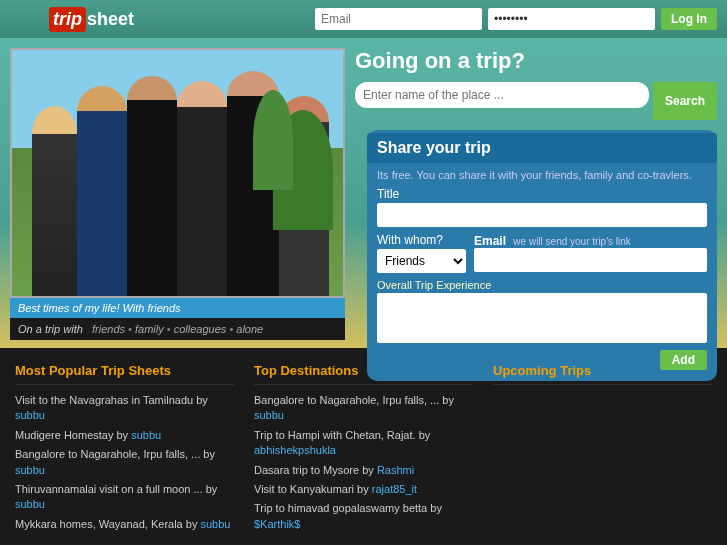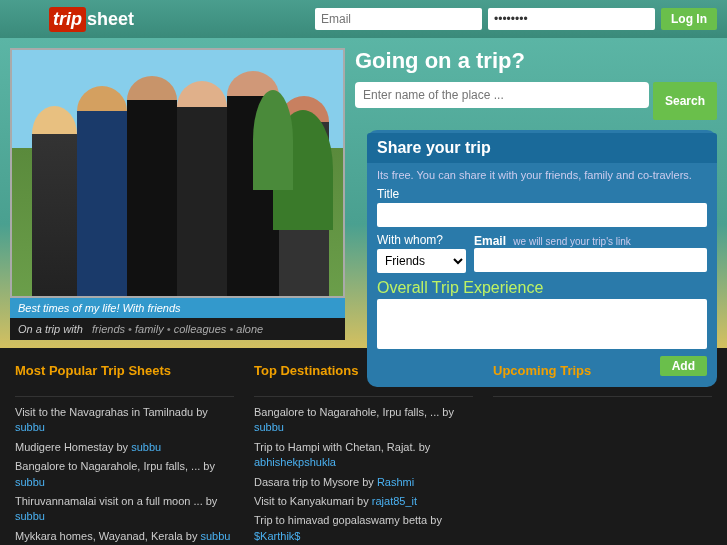--- a/index.html
+++ b/index.html
@@ -126,21 +126,21 @@
       margin-bottom: 10px;
     }
     #search-input {
       flex: 1;
       height: 26px;
       padding: 2px 8px;
       border: none;
       font-size: 12px;
       color: #999;
       background: white;
-      border-radius: 4px;
+      border-radius: 12px;
     }
     #search-btn {
       background: #6abf4b;
       color: white;
       border: none;
       padding: 0 12px;
       height: 38px;
       font-size: 12px;
       font-weight: bold;
       cursor: pointer;
@@ -236,21 +236,21 @@
       gap: 20px;
     }
     .bottom-col {
       flex: 1;
     }
     .bottom-col-title {
       font-size: 13px;
       font-weight: bold;
       color: #f0a000;
       margin-bottom: 8px;
-      padding-bottom: 18px;
+      padding-bottom: 6px;
       border-bottom: 1px solid #333;
     }
     .trip-item {
       color: #ccc;
       font-size: 11px;
       margin-bottom: 4px;
       line-height: 1.4;
     }
     .trip-link {
       color: #4ab0f0;
@@ -331,21 +331,21 @@
         </div>
         <div class="email-col">
           <div class="email-label">
             <span style="font-weight:bold;">Email</span>
             <span style="font-size:10px;color:#cce;margin-left:4px;">we will send your trip's link</span>
           </div>
           <input type="text" class="form-input" style="margin-bottom: 0px;">
         </div>
       </div>
 
-      <div id="overall-label" style="color:#bef264;font-size:16px;margin-top:6px;margin-bottom:2px;">Overall Trip Experience</div>
+      <div id="overall-label" style="color:#fef9c3;font-size:11px;margin-top:6px;margin-bottom:2px;">Overall Trip Experience</div>
       <textarea id="experience-textarea" style=""></textarea>
       <div id="add-btn-row">
         <button id="add-btn">Add</button>
       </div>
     </div>
   </div>
 </div>
 
 <div id="bottom">
 

